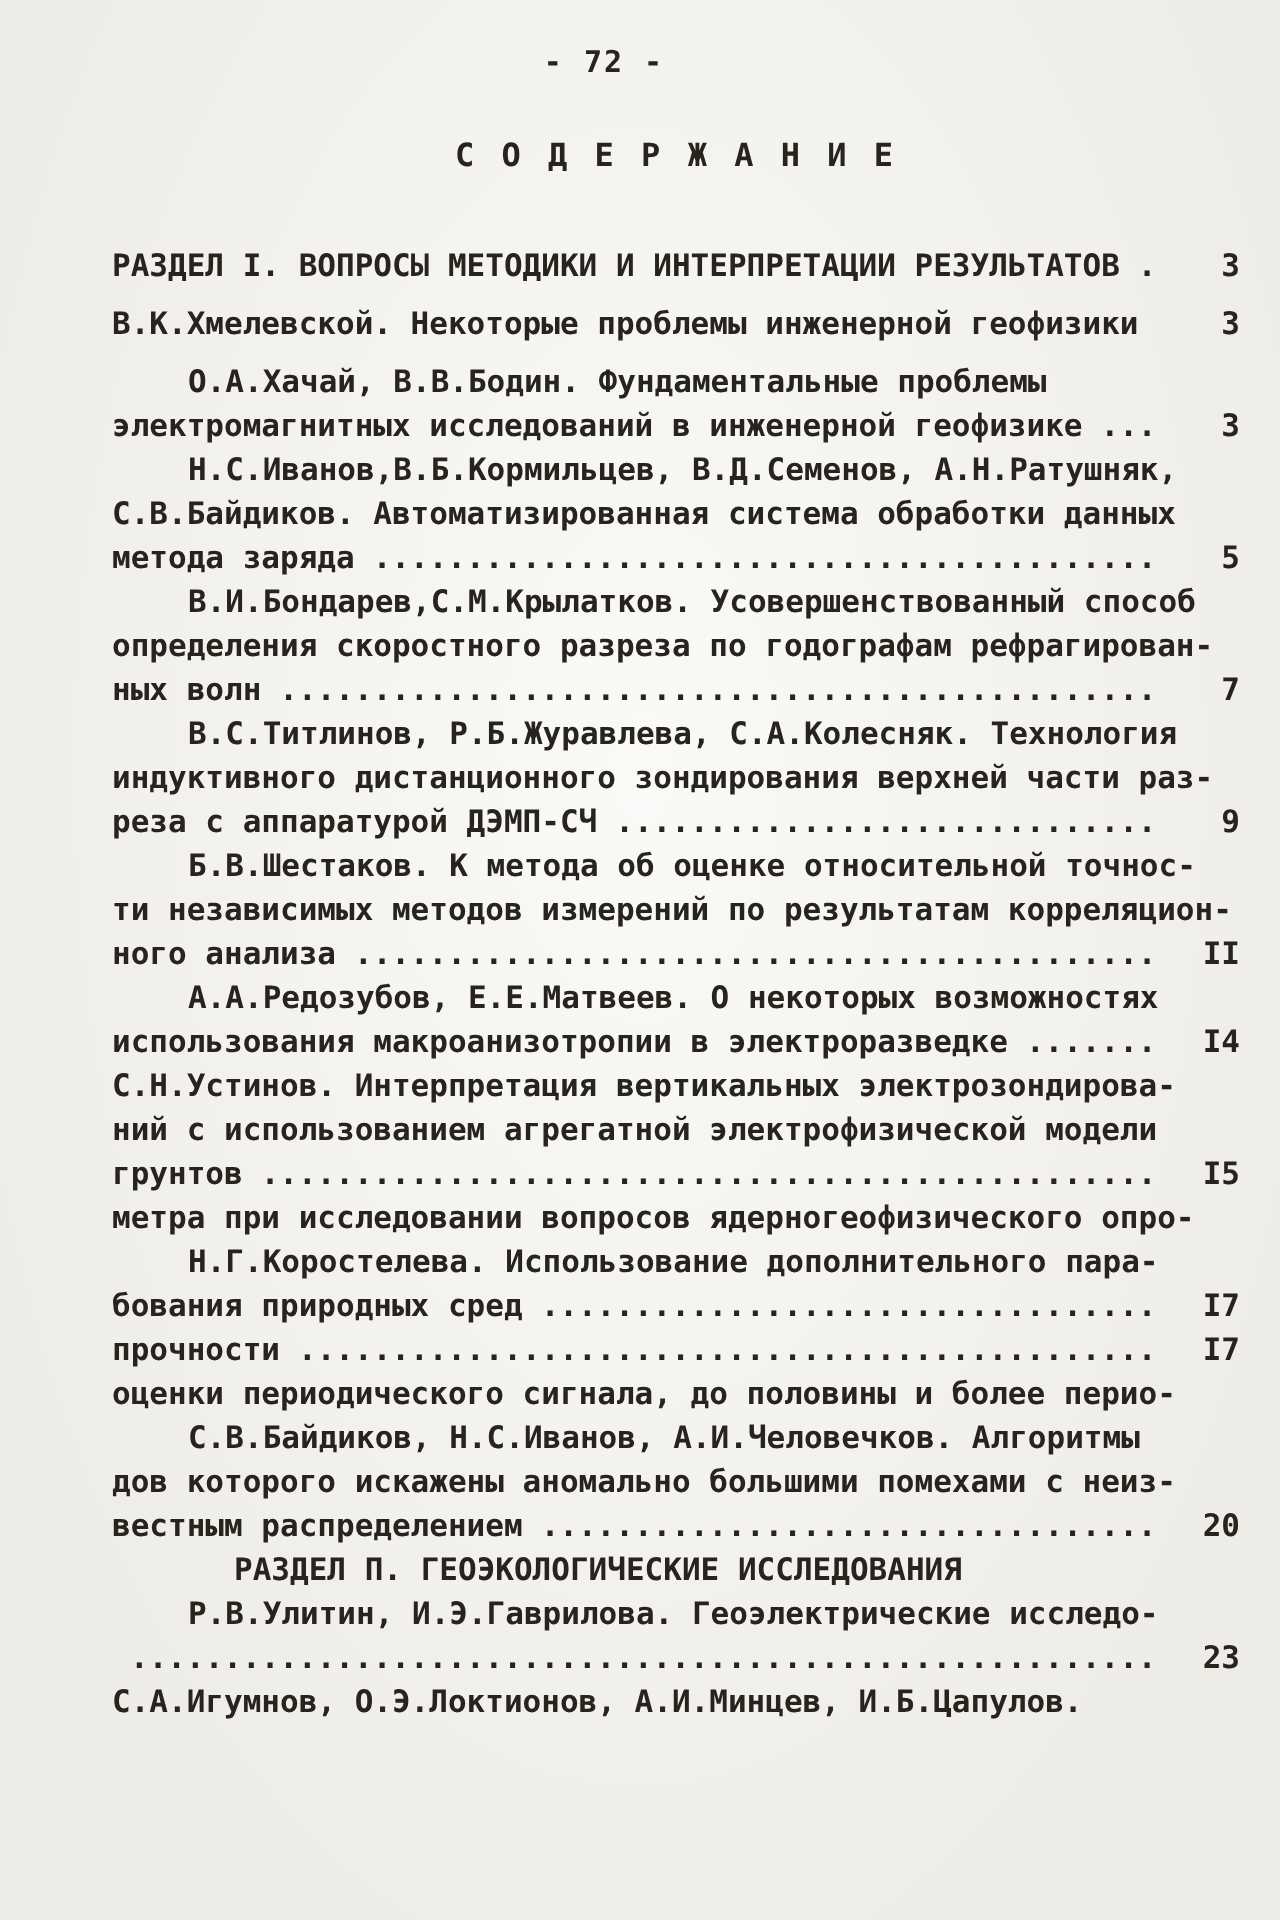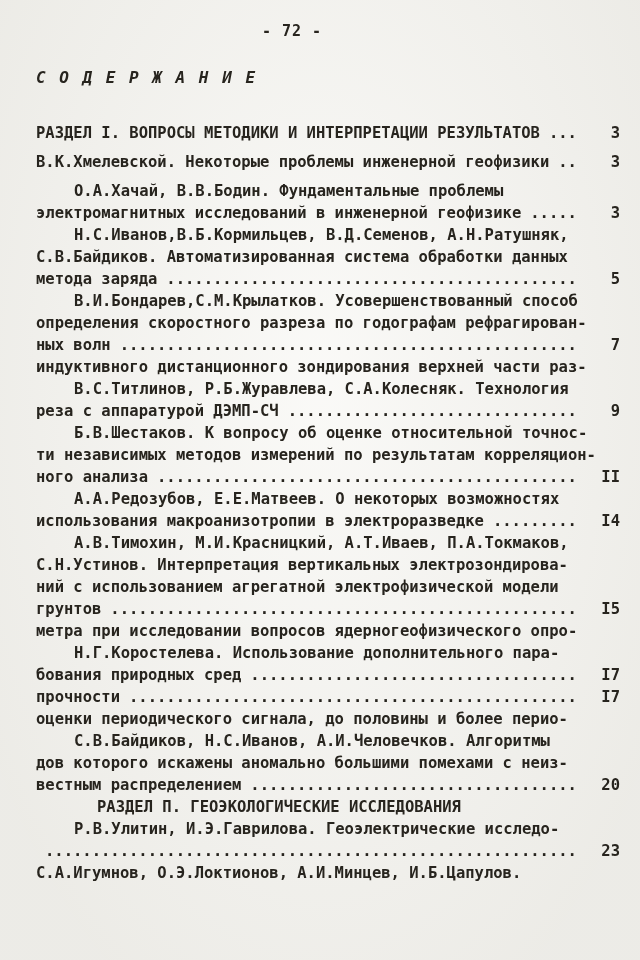--- a/index.html
+++ b/index.html
@@ -15,37 +15,37 @@
     font-weight: 700;
     color: #27241e;
     background:
       radial-gradient(ellipse at 50% 40%, rgba(255,255,255,0.55), rgba(0,0,0,0.03) 85%),
       #f4f3ee;
   }
   .sheet {
     box-sizing: border-box;
     width: 640px;
     height: 960px;
-    padding: 22px 20px 0 36px;
+    padding: 22px 20px 0 56px;
   }
   .pagenum {
     text-align: center;
     transform: translateX(-36px);
     font-size: 15px;
     letter-spacing: 1px;
     line-height: 18px;
     margin-bottom: 28px;
   }
   .title {
+    text-align: center;
     font-size: 16px;
     letter-spacing: 2px;
     line-height: 20px;
     margin-bottom: 34px;
     white-space: pre;
-    font-style: italic;
   }
   .toc { font-size: 15.5px; }
   .line {
     display: flex;
     align-items: baseline;
     height: 22px;
     line-height: 22px;
     overflow: hidden;
     white-space: nowrap;
   }
@@ -122,36 +122,36 @@
     <div class="line">
       <span class="txt">определения скоростного разреза по годографам рефрагирован-</span>
     </div>
 
     <div class="line">
       <span class="txt">ных волн</span>
       <span class="leader"><span class="dots">................................................................................</span></span>
       <span class="pg">7</span>
     </div>
 
+    <div class="line para">
+      <span class="txt">В.С.Титлинов, Р.Б.Журавлева, С.А.Колесняк. Технология</span>
+    </div>
+
     <div class="line">
       <span class="txt">индуктивного дистанционного зондирования верхней части раз-</span>
     </div>
 
-    <div class="line para">
-      <span class="txt">В.С.Титлинов, Р.Б.Журавлева, С.А.Колесняк. Технология</span>
-    </div>
-
     <div class="line">
       <span class="txt">реза с аппаратурой ДЭМП-СЧ</span>
       <span class="leader"><span class="dots">................................................................................</span></span>
       <span class="pg">9</span>
     </div>
 
     <div class="line para">
-      <span class="txt">Б.В.Шестаков. К вопросу об оценке относительной точнос-</span>
+      <span class="txt">Б.В.Шестаков. К метода об оценке относительной точнос-</span>
     </div>
 
     <div class="line">
       <span class="txt">ти независимых методов измерений по результатам корреляцион-</span>
     </div>
 
     <div class="line">
       <span class="txt">ного анализа</span>
       <span class="leader"><span class="dots">................................................................................</span></span>
       <span class="pg">II</span>
@@ -160,23 +160,20 @@
     <div class="line para">
       <span class="txt">А.А.Редозубов, Е.Е.Матвеев. О некоторых возможностях</span>
     </div>
 
     <div class="line">
       <span class="txt">использования макроанизотропии в электроразведке</span>
       <span class="leader"><span class="dots">................................................................................</span></span>
       <span class="pg">I4</span>
     </div>
 
-    <div class="line para">
-      <span class="txt">А.В.Тимохин, М.И.Красницкий, А.Т.Иваев, П.А.Токмаков,</span>
-    </div>
 
     <div class="line">
       <span class="txt">С.Н.Устинов. Интерпретация вертикальных электрозондирова-</span>
     </div>
 
     <div class="line">
       <span class="txt">ний с использованием агрегатной электрофизической модели</span>
     </div>
 
     <div class="line">

